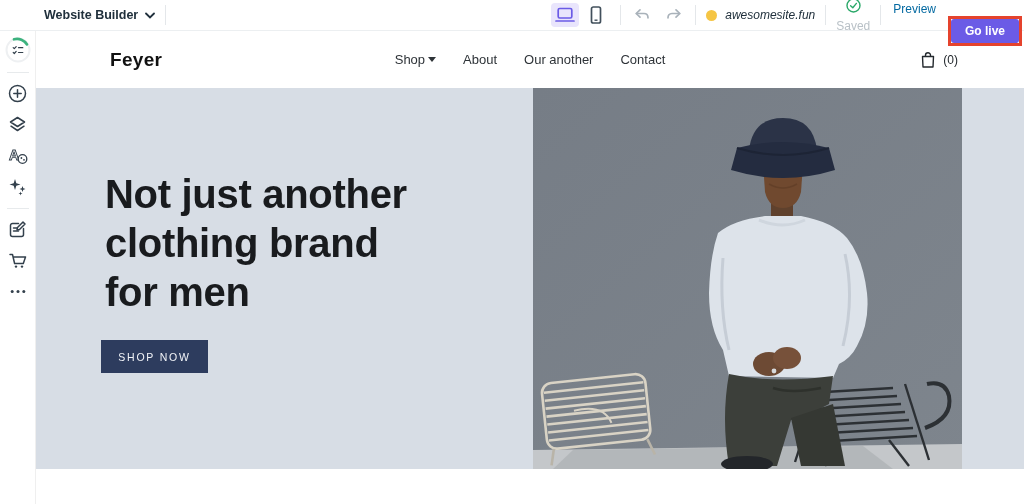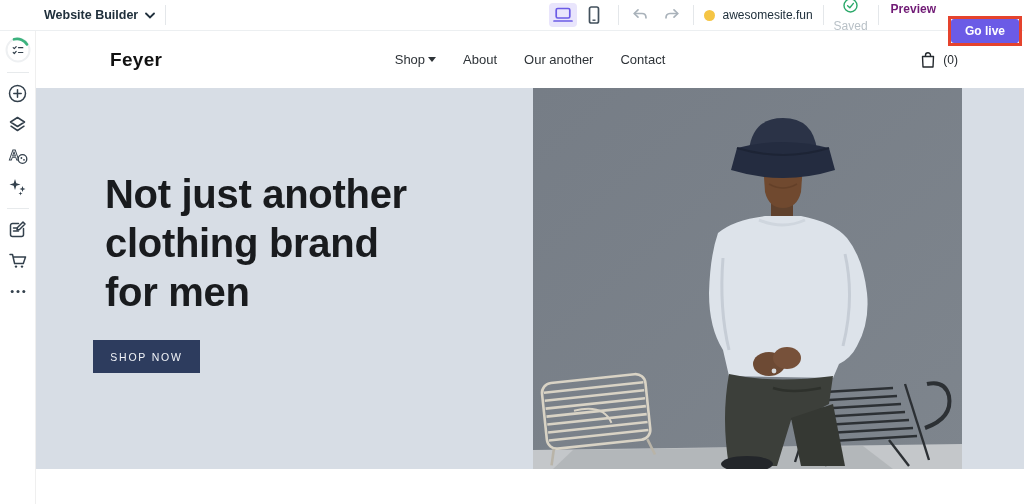--- a/index.html
+++ b/index.html
@@ -10,24 +10,24 @@
   .topbar { height:31px; display:flex; align-items:center; background:#fff;
     border-bottom:1px solid #eceff1; padding-left:10px; position:relative; z-index:5; }
   .app-title { display:flex; align-items:center; gap:7px; font-size:12.5px;
     font-weight:bold; color:#20303c; cursor:pointer;margin-left:34px; }
   .tb-divider { width:1px; height:20px; background:#e4e7ea; margin:0 10px; }
   .tb-spacer { flex:1; }
   .tool-btn { width:28px; height:24px; display:flex; align-items:center; justify-content:center;
     border-radius:4px; cursor:pointer; }
   .tool-btn.active { background:#e9e5fc; }
   .hist-btn { width:22px; height:22px; display:flex; align-items:center; justify-content:center; cursor:pointer; }
-  .domain-chip { display:flex; align-items:center; gap:8px; font-size:12px; color:#20303c; cursor:pointer; }
+  .domain-chip { display:flex; align-items:center; gap:8px; font-size:12px; color:#20303c; cursor:pointer;font-style:italic; }
   .dot { width:11px; height:11px; border-radius:50%; background:var(--status-yellow,#f5c544); }
   .saved { display:flex; align-items:center; gap:6px; font-size:12px; color:#b9c1c7;flex-direction:column; }
-  .preview { font-size:12px; font-weight:bold; color:#701a75; margin:0 12px 12px 2px; cursor:pointer; }
+  .preview { font-size:12px; font-weight:normal; color:#0369a1; margin:0 12px 12px 2px; cursor:pointer; }
   .golive-wrap { border:3px solid var(--annotation-red,#e5432d); margin-right:2px;margin-top:32px; }
   .golive { background:var(--accent-purple,#6b5be6); color:#fff; border:none; font-size:12px;
     font-weight:bold; padding:5px 14px; border-radius:3px; cursor:pointer;
     font-family:"Liberation Sans", sans-serif; }
 
   
   .frame { display:flex; height:473px; }
   .sidebar { width:36px; background:#fff; border-right:1px solid #efefef;
     display:flex; flex-direction:column; align-items:center; padding-top:5px; }
   .sb-item { width:28px; height:28px; display:flex; align-items:center; justify-content:center;
@@ -46,21 +46,21 @@
   .nav-item { font-size:13px; color:#2e3338; cursor:pointer; display:flex; align-items:center; gap:3px; }
   .caret { width:0; height:0; border-left:4px solid transparent; border-right:4px solid transparent;
     border-top:5px solid #2e3338; }
   .cart { position:absolute; right:66px; top:50%; transform:translateY(-50%);
     display:flex; align-items:center; gap:7px; font-size:12px; color:#23282d; cursor:pointer; }
 
   
   .hero { height:381px; background:var(--hero-bg,#d7dde5); position:relative; overflow:hidden; }
   .hero-headline { position:absolute; left:69px; top:82px; font-size:40px; line-height:49px;
     font-weight:600; color:#191b1e; letter-spacing:-.3px; white-space:pre-line; }
-  .hero-cta { position:absolute; left:57px; top:252px; width:107px; height:33px;
+  .hero-cta { position:absolute; left:65px; top:252px; width:107px; height:33px;
     background:var(--cta-navy,#2d3c5e); color:#f2f4f8; border:none; font-size:10.5px;
     letter-spacing:1.8px; cursor:pointer; font-family:"Liberation Sans", sans-serif; }
   .hero-photo { position:absolute; left:497px; top:0; width:429px; height:381px; }
 
   
   .next-section { height:35px; background:#fff; position:relative; }
   .section-outline { position:absolute; left:4px; top:0; right:0; bottom:-2px;
     border-top:2px solid var(--section-blue,#4a6bc7); border-left:2px solid var(--section-blue,#4a6bc7); }
   .section-pill { position:absolute; left:21px; top:-10px; height:19px; padding:0 12px;
     display:flex; align-items:center; background:var(--section-blue,#4a6bc7); color:#fff;

